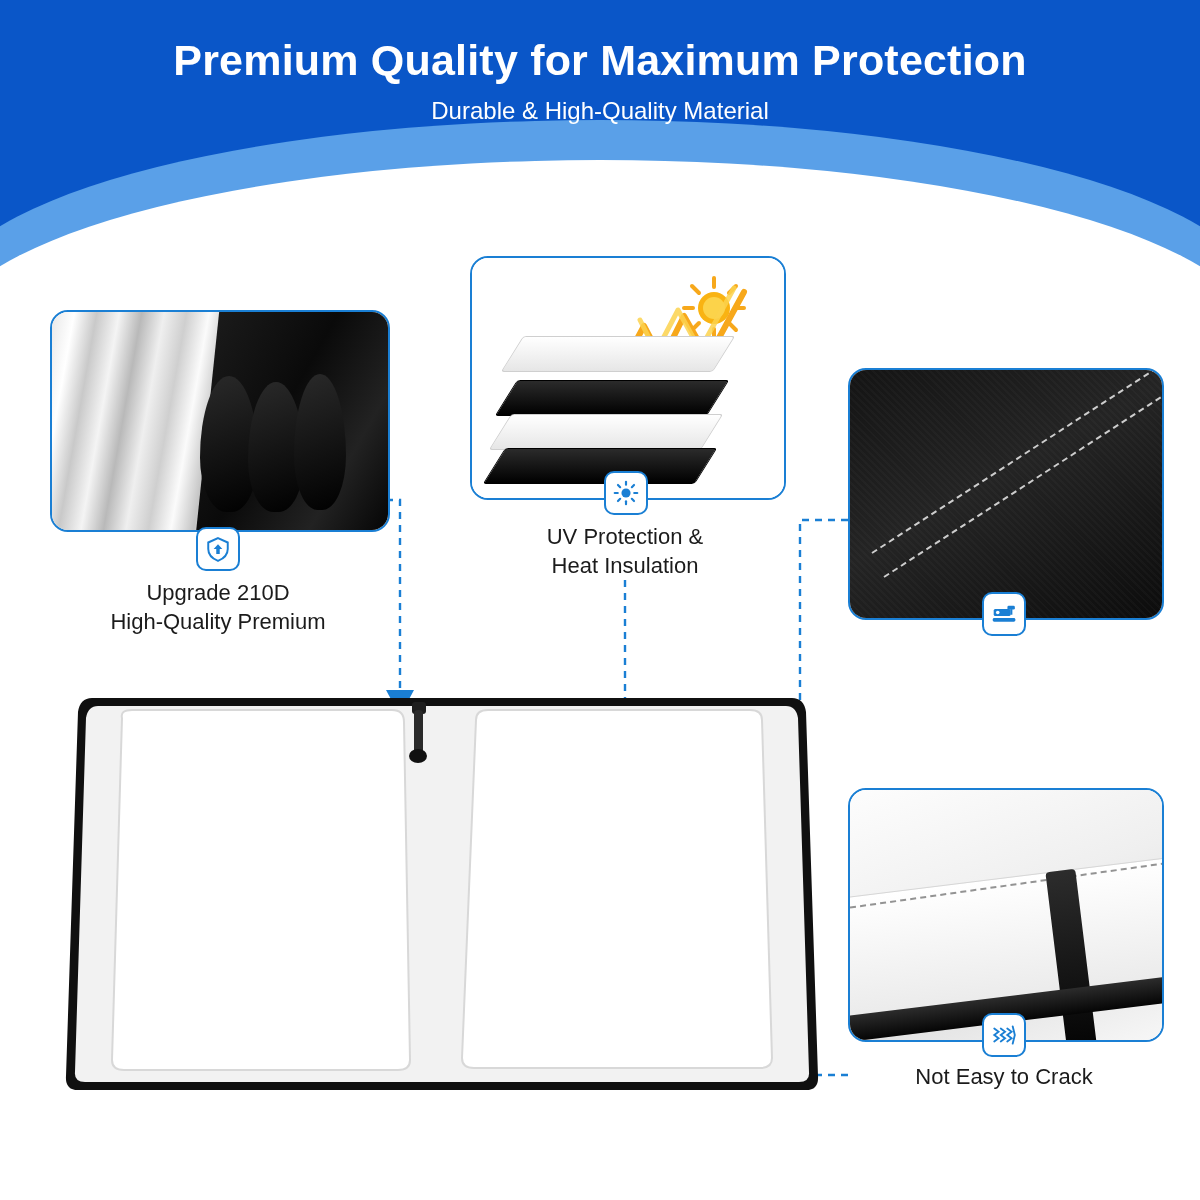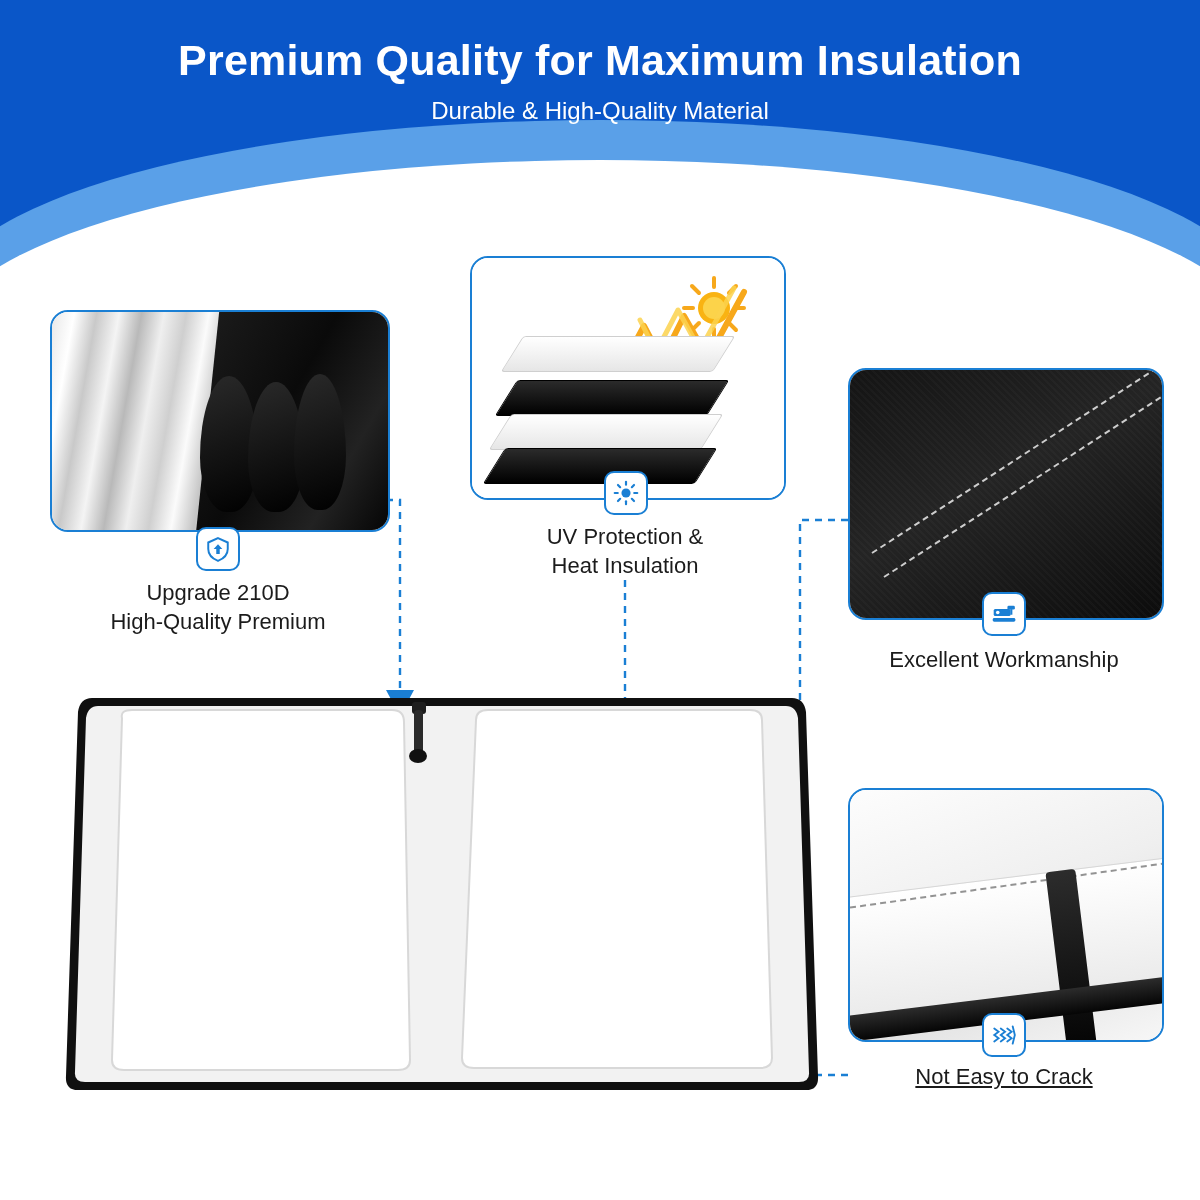--- a/index.html
+++ b/index.html
@@ -206,21 +206,21 @@
 </style>
 </head>
 <body>
 
 <div class="page">
 
   <div class="header">
     <div class="header-bg"></div>
     <div class="header-wave-light"></div>
     <div class="header-wave-white"></div>
-    <div class="header-title">Premium Quality for Maximum Insulation</div>
+    <div class="header-title">Premium Quality for Maximum Protection</div>
     <div class="header-sub">Durable &amp; High-Quality Material</div>
   </div>
 
   <svg class="svg-layer" viewBox="0 0 1200 1200">
 
     <path d="M386 500 L400 500 L400 690" stroke="#1a7fd4" stroke-width="2.4" fill="none" stroke-dasharray="7 6"></path>
 
     <path d="M625 580 L625 810" stroke="#1a7fd4" stroke-width="2.4" fill="none" stroke-dasharray="7 6"></path>
 
     <path d="M848 520 L800 520 L800 848 L782 848" stroke="#1a7fd4" stroke-width="2.4" fill="none" stroke-dasharray="7 6"></path>
@@ -308,42 +308,41 @@
   </div>
   <div class="badge" style="left:982px; top:592px;">
     <svg width="27" height="27" viewBox="0 0 24 24">
       <rect x="2.4" y="7" width="15" height="6.4" rx="1.4" fill="#1a7fd4"></rect>
       <rect x="14.6" y="4.2" width="6.6" height="3.4" rx="1.2" fill="#1a7fd4"></rect>
       <rect x="17.2" y="7.2" width="1.8" height="5" fill="#1a7fd4"></rect>
       <rect x="1.6" y="15" width="20" height="3.4" rx="1.2" fill="#1a7fd4"></rect>
       <circle cx="6" cy="10.2" r="1.6" fill="#ffffff"></circle>
     </svg>
   </div>
-  <div class="caption" style="left:838px; top:645px; width:332px;">Excellent Workmanship</div>
 
   <div class="card" style="left:848px; top:788px; width:312px; height:250px;">
     <div class="card-inner">
       <div class="hem-bg"></div>
       <div style="position:absolute; left:-40px; top:86px; width:420px; height:120px; background:linear-gradient(180deg,#ffffff,#ebebeb); transform:rotate(-7deg); border-top:1px solid #d6d6d6;"></div>
       <div class="stitch-line" style="left:-10px; top:118px; width:330px; transform:rotate(-8deg); border-top:2px dashed rgba(120,120,120,0.8);"></div>
       <div class="hem-black-edge" style="left:206px; top:80px; width:30px; height:176px; transform:rotate(-7deg); border-radius:4px;"></div>
       <div class="hem-black-edge" style="left:-20px; top:206px; width:360px; height:26px; transform:rotate(-7deg);"></div>
     </div>
   </div>
   <div class="badge" style="left:982px; top:1013px;">
     <svg width="26" height="26" viewBox="0 0 24 24">
       <g stroke="#1a7fd4" stroke-width="1.7" fill="none" stroke-linecap="round">
         <path d="M3 6 L7 9 L3 12 L7 15 L3 18"></path>
         <path d="M9 6 L13 9 L9 12 L13 15 L9 18"></path>
         <path d="M15 6 L19 9 L15 12 L19 15 L15 18"></path>
       </g>
       <path d="M20 4 L22 12 L20 20" stroke="#1a7fd4" stroke-width="1.7" fill="none" stroke-linecap="round"></path>
     </svg>
   </div>
-  <div class="caption" style="left:838px; top:1062px; width:332px;text-decoration:underline;">Not Easy to Crack</div>
+  <div class="caption" style="left:838px; top:1062px; width:332px;">Not Easy to Crack</div>
 
   <div class="shade">
     <svg width="760" height="410" viewBox="0 0 760 410">
 
       <path d="M30 8 L730 8 Q742 8 744 22 L756 386 Q757 400 744 400 L16 400 Q3 400 4 386 L16 22 Q18 8 30 8 Z" fill="#101010"></path>
 
       <path d="M36 16 L724 16 Q734 16 736 28 L747 382 Q748 392 737 392 L23 392 Q12 392 13 382 L24 28 Q26 16 36 16 Z" fill="#f2f2f2"></path>
 
       <path d="M60 28 Q58 20 70 20 L330 20 Q342 20 342 32 L348 370 Q348 380 336 380 L62 380 Q50 380 50 370 Z" fill="#ffffff" stroke="#d8d8d8" stroke-width="2"></path>
 

